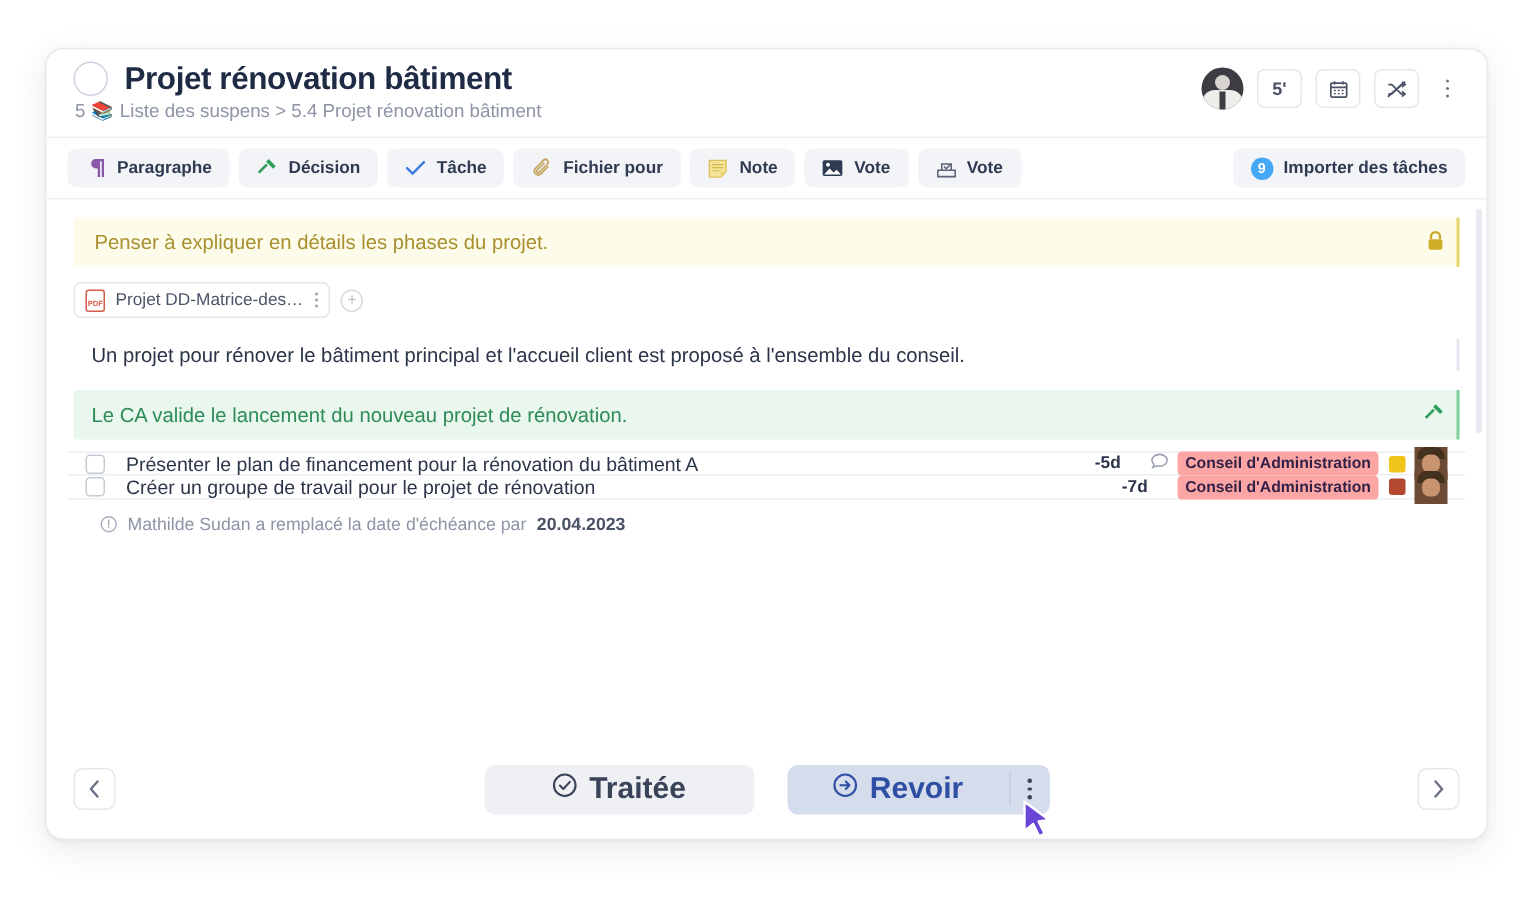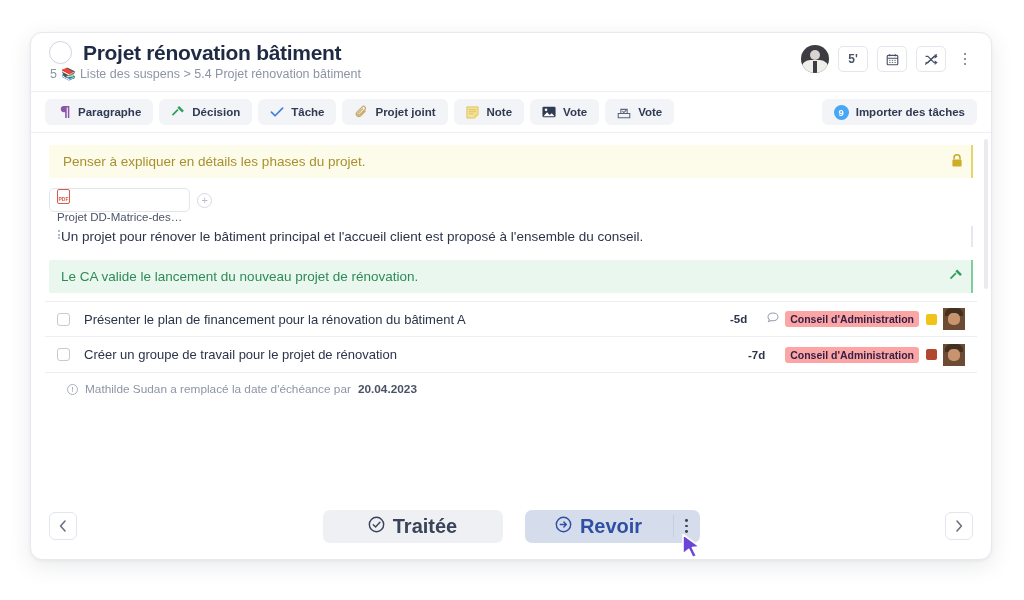--- a/index.html
+++ b/index.html
@@ -126,24 +126,24 @@
   .blk-note .edge {
     position: absolute; right: 0; top: 0; bottom: 0; width: 2.5px; background: #e8d56a;
   }
   .blk-note .lock {
     position: absolute; right: 10px; top: 50%; transform: translateY(-50%);
     font-size: 13px; color: #cdae26;
   }
 
   .chip-row { display: flex; align-items: center; gap: 7px; padding: 10px 0 10px 4px; }
   .file-chip {
-    display: flex; align-items: flex-start; gap: 7px;
+    display: flex; align-items: center; gap: 7px;
     height: 24px; padding: 0 7px 0 7px;
     border: 1px solid #e2e5eb; border-radius: 5px; background: #fff;
-    font-size: 11.5px; color: #4b5468; cursor: pointer; flex-direction: column;
+    font-size: 11.5px; color: #4b5468; cursor: pointer;
   }
   .pdf-ico {
     width: 13px; height: 15px; border-radius: 2px; background: #fff;
     border: 1px solid #d85b4a; position: relative; flex: 0 0 auto;
     display: flex; align-items: flex-end; justify-content: center;
   }
   .pdf-ico span { font-size: 5px; color: #d85b4a; font-weight: 700; line-height: 1; padding-bottom:1px;}
   .chip-dots { display: flex; flex-direction: column; gap: 1.6px; margin-left: 1px; }
   .chip-dots i { width: 2px; height: 2px; border-radius: 50%; background: #9aa1b1; display:block; }
   .add-circle {
@@ -173,21 +173,21 @@
   }
   .blk-dec .gavel {
     position: absolute; right: 10px; top: 50%; transform: translateY(-50%);
     font-size: 13px; color: #2e9e5b;
   }
 
   
   .tasks { margin-top: 8px; }
   .task-row {
     display: flex; align-items: center;
-    height: 36px; border-bottom: 1px solid #eceef2;
+    height: 16px; border-bottom: 1px solid #eceef2;
     padding-left: 12px; padding-right: 12px;
     font-size: 13px; color: #2b3449;
   }
   .task-row:first-child { border-top: 1px solid #eceef2; }
   .tcheck {
     width: 13px; height: 13px; border: 1.3px solid #c5cad4; border-radius: 3px;
     background: #fff; flex: 0 0 auto; cursor: pointer;
   }
   .tlabel { margin-left: 14px; flex: 1 1 auto; white-space: nowrap; overflow:hidden; }
   .tdue { font-size: 11.5px; font-weight: 700; color: #2b3449; margin-right: 20px; }
@@ -331,21 +331,21 @@
         </span>
         <span>Tâche</span>
       </div>
 
       <div class="tb-btn">
         <span class="tb-ico">
           <svg width="13" height="14" viewBox="0 0 14 16" fill="none" stroke="#c8a96a" stroke-width="1.4" stroke-linecap="round">
             <path d="M11.2 7.2l-5.4 5.4a3 3 0 0 1-4.2-4.2l6.3-6.3a2.1 2.1 0 0 1 3 3L4.8 11.2a1.2 1.2 0 0 1-1.7-1.7L8.2 4.4"></path>
           </svg>
         </span>
-        <span>Projet joint</span>
+        <span>Fichier pour</span>
       </div>
 
       <div class="tb-btn">
         <span class="tb-ico">
           <svg width="13" height="13" viewBox="0 0 14 14">
             <path d="M1 1h12v8.2L9.2 13H1z" fill="#f3e39a" stroke="#ddc05a" stroke-width="1"></path>
             <path d="M9.2 13V9.2H13" fill="#e8d56a"></path>
             <path d="M3 4h8M3 6.2h8M3 8.4h5" stroke="#d4b94f" stroke-width=".8"></path>
           </svg>
         </span>

